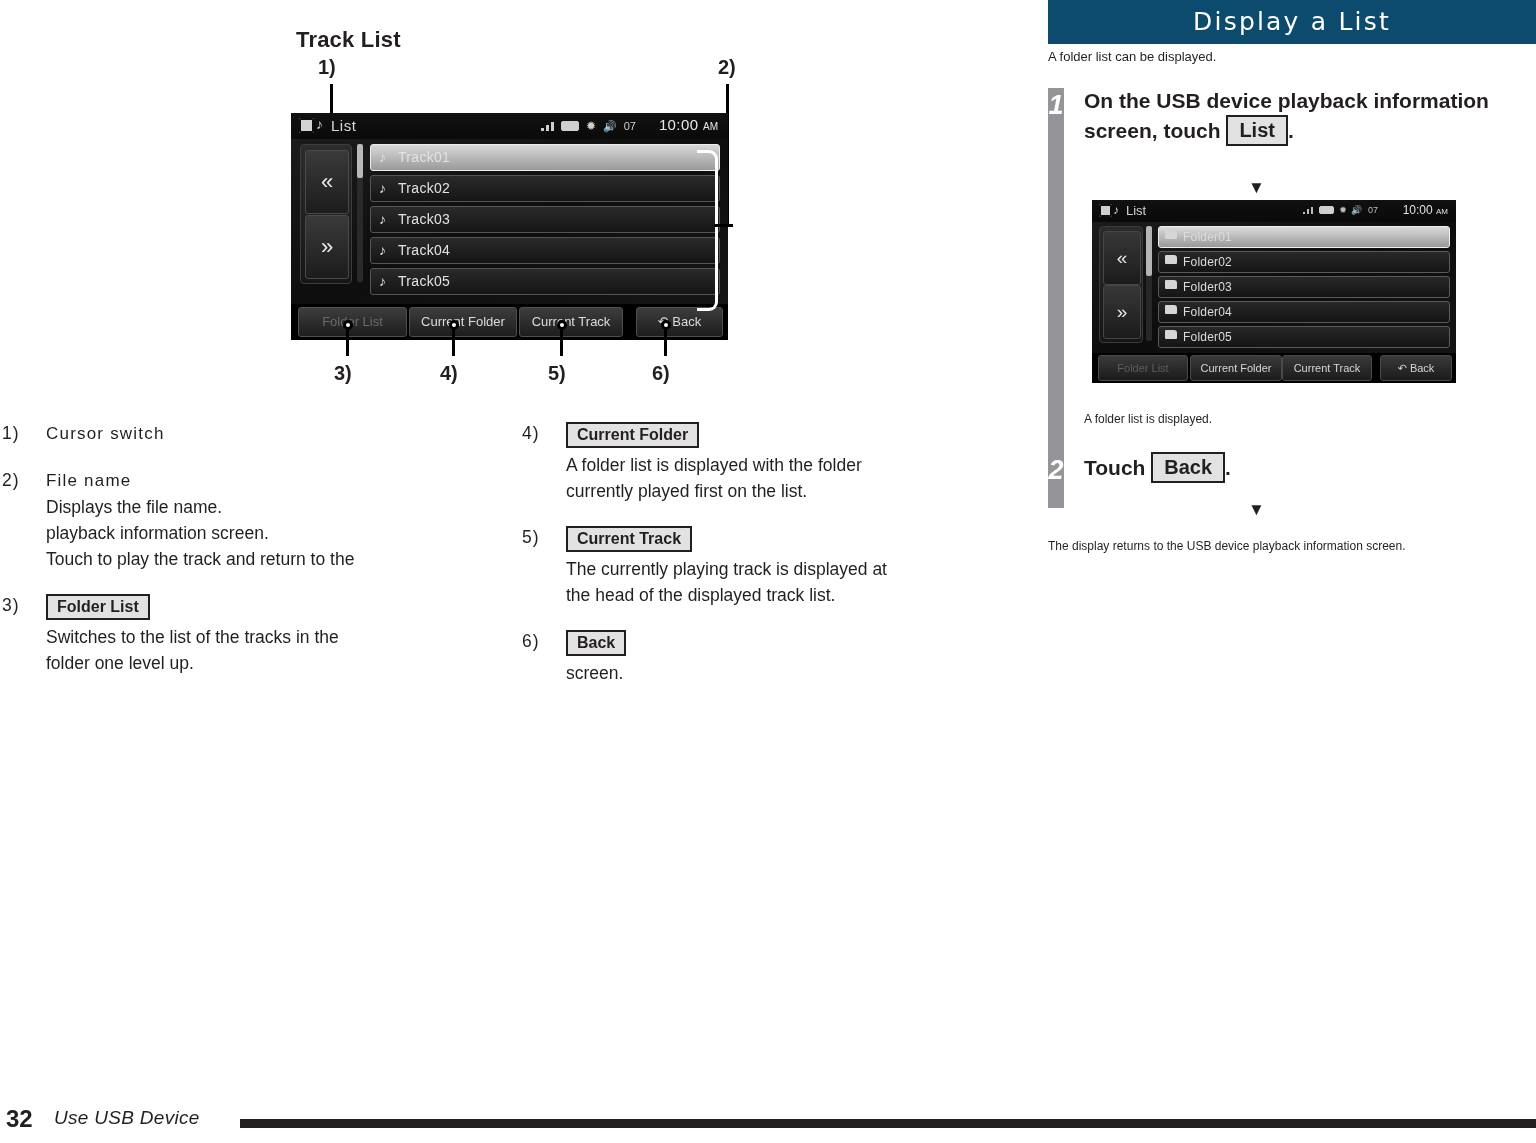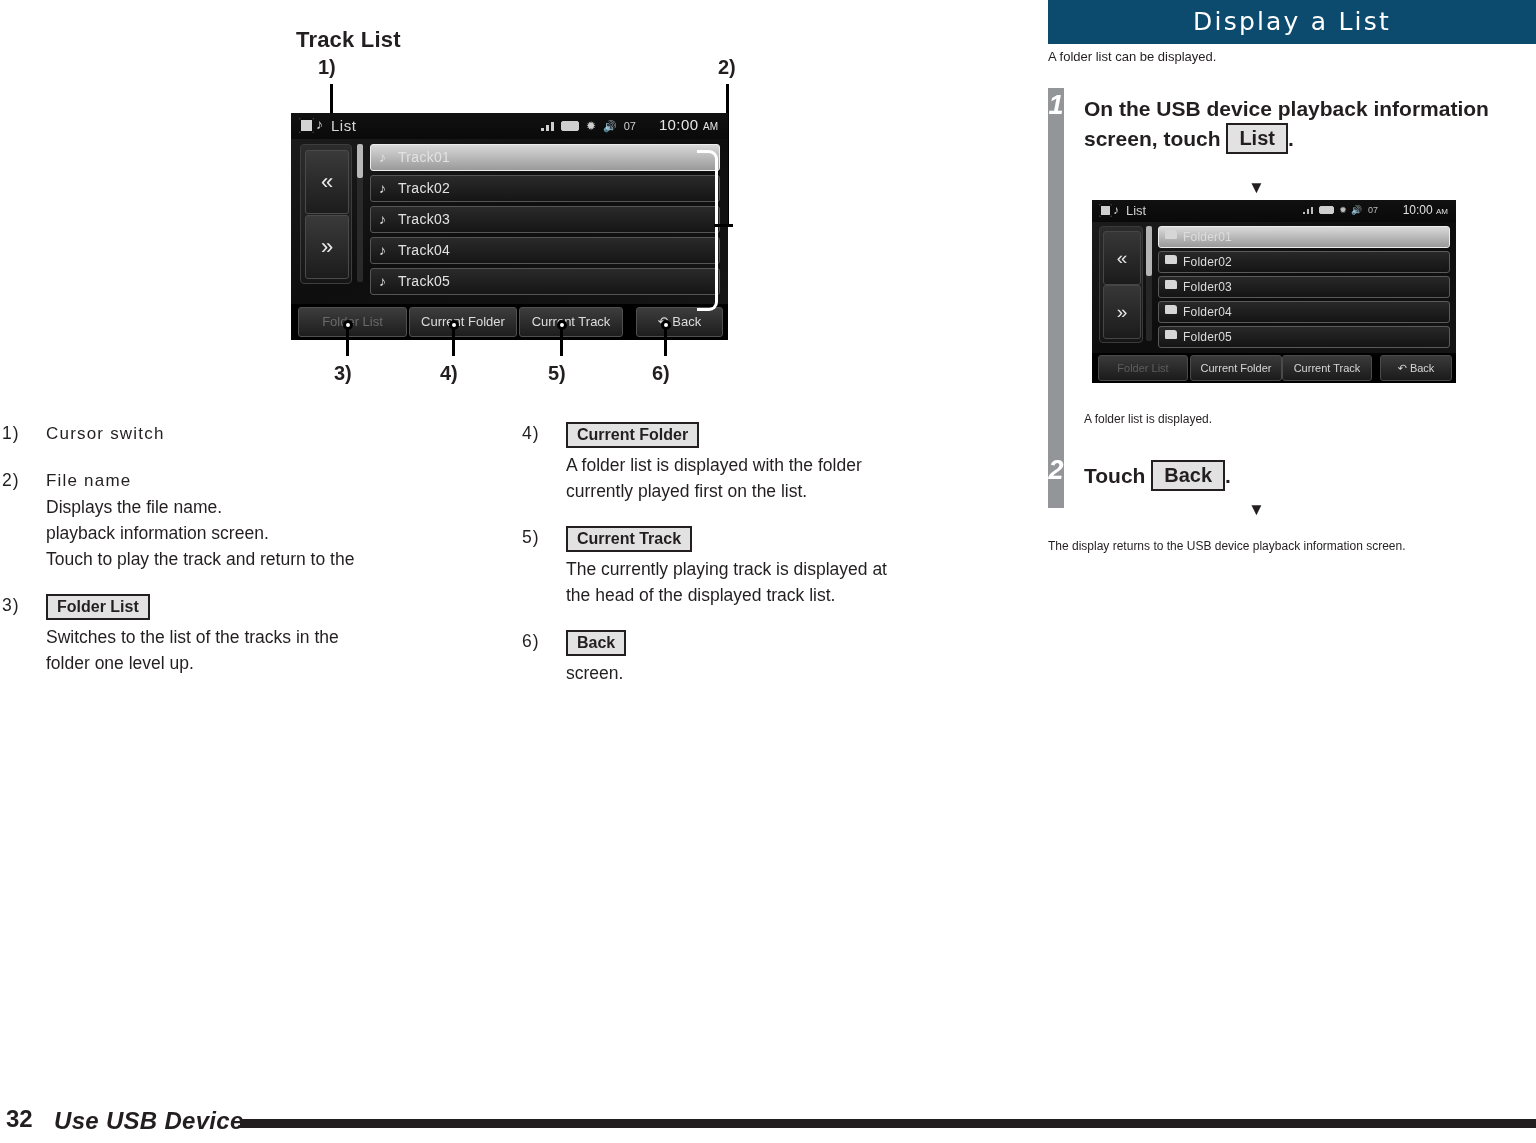--- a/index.html
+++ b/index.html
@@ -155,21 +155,21 @@
     font-size: 13px; line-height: 26px; }
 
   .stepbar { position: absolute; left: 0; width: 16px; background: #939598; }
   .stepnum {
     position: absolute; left: 0; width: 16px; height: 34px;
     color: #ffffff; font-weight: bold; font-style: italic;
     font-size: 27px; line-height: 34px; text-align: center;
     background: #939598;
   }
   .step-body { position: absolute; left: 36px; }
-  .step-title { font-size: 21px; font-weight: bold; line-height: 29px; margin-top: 8px; }
+  .step-title { font-size: 21px; font-weight: bold; line-height: 29px; }
   .keycap-lg {
     display: inline-block; background: #e2e2e2; border: 2px solid #231f20;
     padding: 0 11px; font-weight: bold; font-size: 20px; line-height: 27px;
     vertical-align: 1px;
   }
   .arrow-down { position: absolute; font-size: 17px; color:#231f20; }
   .result-text { position: absolute; font-size: 12px; line-height: 26px; }
 
   
   .device-shot-sm {
@@ -215,22 +215,22 @@
   .sm-row .tx { position:absolute; left:24px; top:0; letter-spacing:.2px; }
   .sm-btnbar { position:absolute; left:0; right:0; bottom:0; height:30px; }
   .sm-btn { position:absolute; top:2px; height:24px;
     background: linear-gradient(#3a3a3a,#1b1b1b); border:1px solid #4a4a4a; border-radius:3px;
     color:#d6d6d6; font-size:11px; line-height:24px; text-align:center; }
   .sm-btn.dim { color:#5e5e5e; }
 
   
   .footer { position: absolute; left: 0; bottom: 0; width: 1536px; height: 48px; }
   .pg-num { position: absolute; left: 6px; top: 10px; font-size: 24px; font-weight: bold; }
-  .pg-sec { position: absolute; left: 54px; top: 12px; font-size: 24px;
-    font-weight: bold; font-style: italic; letter-spacing: .3px; }
+  .pg-sec { position: absolute; left: 54px; top: 12px; font-size: 19px;
+    font-weight: normal; font-style: italic; letter-spacing: .3px; }
   .pg-rule { position: absolute; left: 240px; top: 24px; right: 0; height: 9px; background: #231f20; }
 </style>
 </head>
 <body>
 
 <div class="page">
 
   <div class="main-area">
 
     <div class="fig-title">Track List</div>

